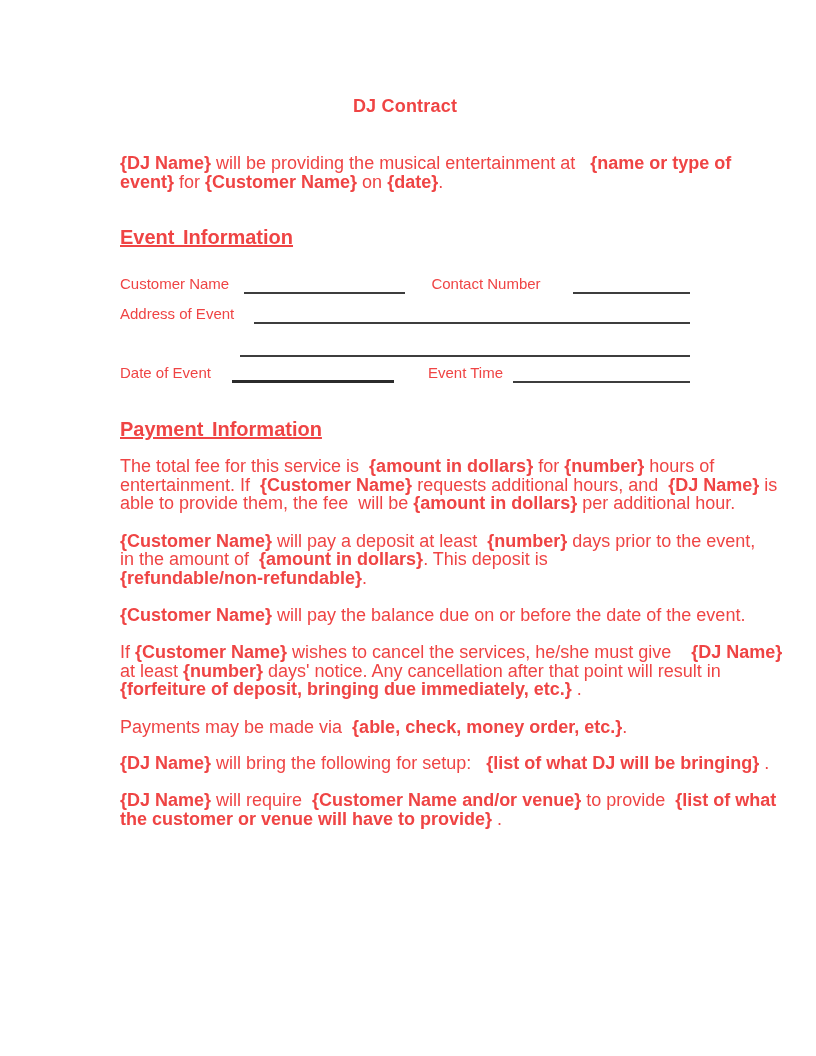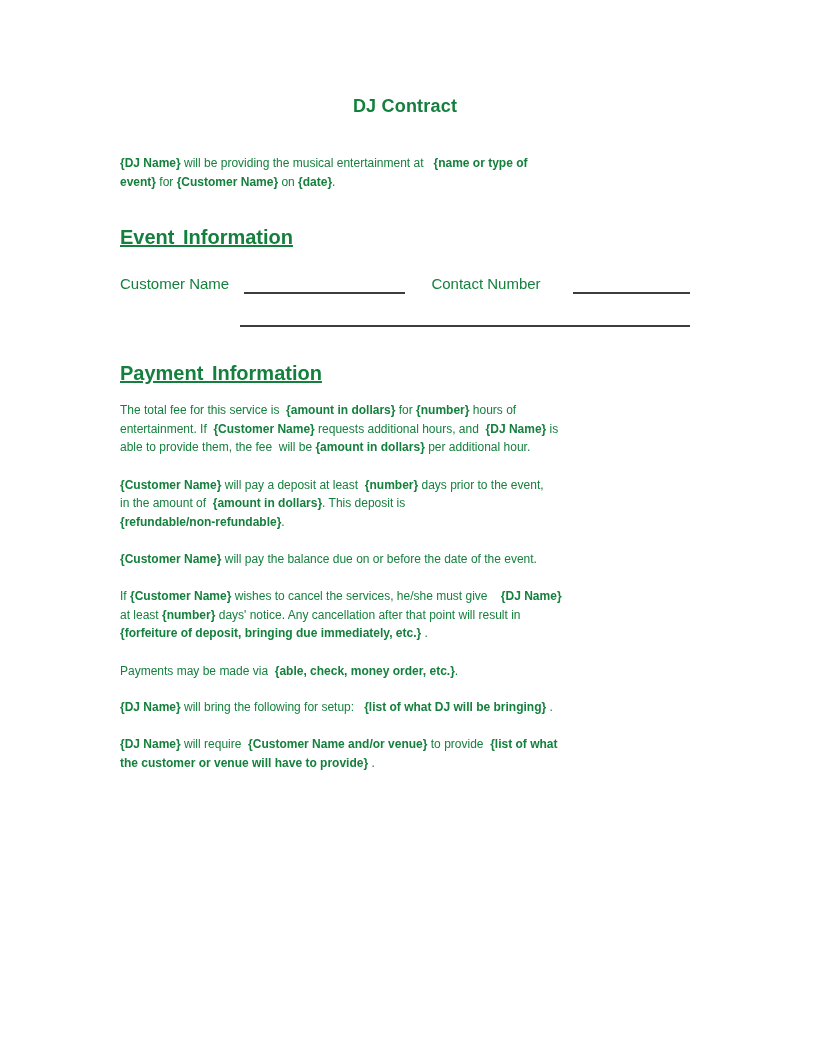--- a/index.html
+++ b/index.html
@@ -1,35 +1,35 @@
 <!DOCTYPE html>
 <html><head>
 <meta charset="utf-8">
 <style>
   html, body { margin: 0; padding: 0; background: #ffffff; }
   .page {
     width: 816px; height: 1056px;
     background: #ffffff;
-    color: #15803d;
+    color: #ef4444;
     font-family: "Liberation Sans", sans-serif;
     box-sizing: border-box;
     padding: 96px 126px 0 120px;
     position: relative;
     overflow: hidden;
   }
   .title {
     font-size: 18px;
     font-weight: bold;
     text-align: center;
     line-height: 20px;
     letter-spacing: 0.2px;
   }
   .para {
     margin: 18.6px 0 0 0;
-    font-size: 12px;
+    font-size: 18px;
     line-height: 18.6px;
     white-space: pre;
   }
   .para .b { font-weight: bold; }
   .intro { margin-top: 38px; }
   .heading {
     margin: 37px 0 0 0;
     font-size: 20px;
     font-weight: bold;
     text-decoration: underline;
@@ -86,25 +86,35 @@
 
   <div class="form">
 
     <div class="form-row">
       <span class="lbl w-cust-lbl">Customer Name</span>
       <span class="field f-cust"></span>
       <span class="lbl w-contact-lbl">Contact Number</span>
       <span class="field f-contact"></span>
     </div>
 
+    <div class="form-row">
+      <span class="lbl w-addr-lbl">Address of Event</span>
+      <span class="field f-addr"></span>
+    </div>
 
     <div class="form-row row-cont">
       <span class="field f-cont"></span>
     </div>
 
+    <div class="form-row row-date">
+      <span class="lbl w-small-lbl">Date of Event</span>
+      <span class="field f-small thick"></span>
+      <span class="lbl w-right-lbl">Event Time</span>
+      <span class="field f-right"></span>
+    </div>
 
 
   </div>
 
   <h2 class="heading">Payment Information</h2>
 
   <p class="para p-first"><span>The total fee for this service is  </span><span class="b">{amount in dollars}</span><span> for </span><span class="b">{number}</span><span> hours of
 entertainment. If  </span><span class="b">{Customer Name}</span><span> requests additional hours, and  </span><span class="b">{DJ Name}</span><span> is
 able to provide them, the fee  will be </span><span class="b">{amount in dollars}</span><span> per additional hour.</span></p>
   <p class="para"><span class="b">{Customer Name}</span><span> will pay a deposit at least  </span><span class="b">{number}</span><span> days prior to the event,

